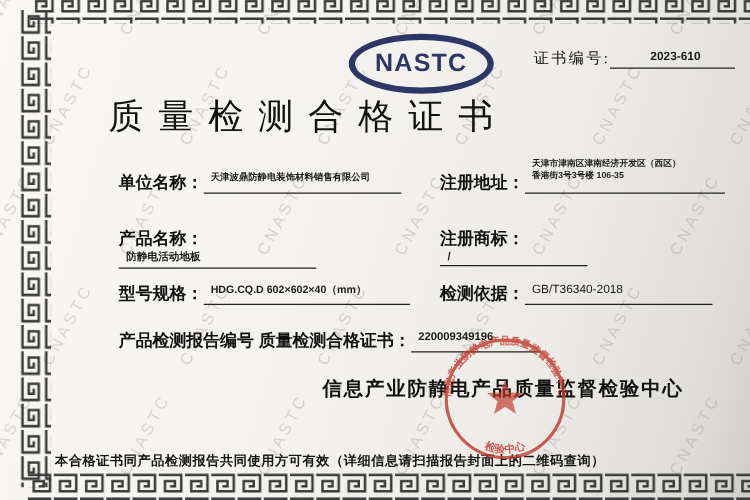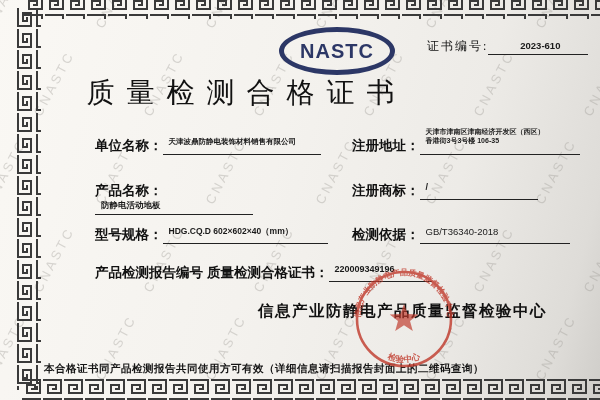--- a/index.html
+++ b/index.html
@@ -124,21 +124,21 @@
   <div class="row" style="left:352px; top:128px;">
     <span class="lbl" style="padding-top:9px">注册地址：</span>
     <span class="val u-addr"><span>天津市津南区津南经济开发区（西区）</span><br>
       <span>香港街3号3号楼 106-35</span></span>
   </div>
 
   <div class="row" style="left:95px; top:182px;flex-direction:column;">
     <span class="lbl">产品名称：</span>
     <span class="val u-prod">防静电活动地板</span>
   </div>
-  <div class="row" style="left:352px; top:182px;">
+  <div class="row" style="left:352px; top:182px;flex-direction:column;">
     <span class="lbl">注册商标：</span>
     <span class="val u-tm">/</span>
   </div>
 
   <div class="row" style="left:95px; top:226px;">
     <span class="lbl">型号规格：</span>
     <span class="val u-model">HDG.CQ.D  602×602×40（mm）</span>
   </div>
   <div class="row" style="left:352px; top:226px;">
     <span class="lbl">检测依据：</span>

